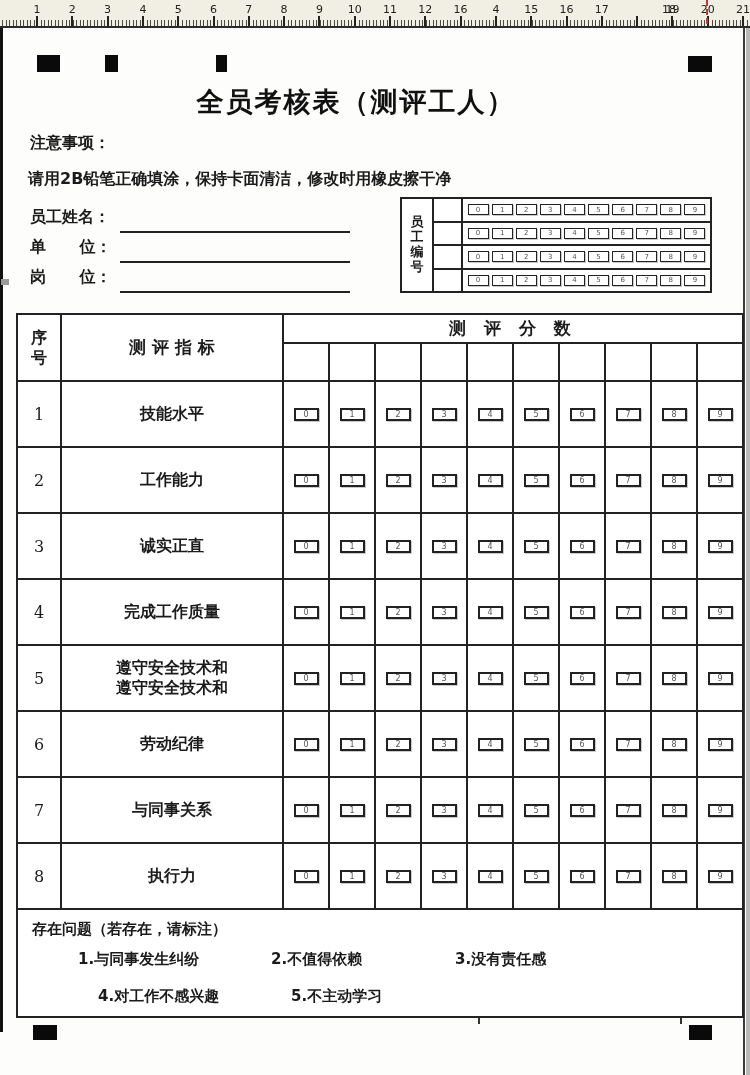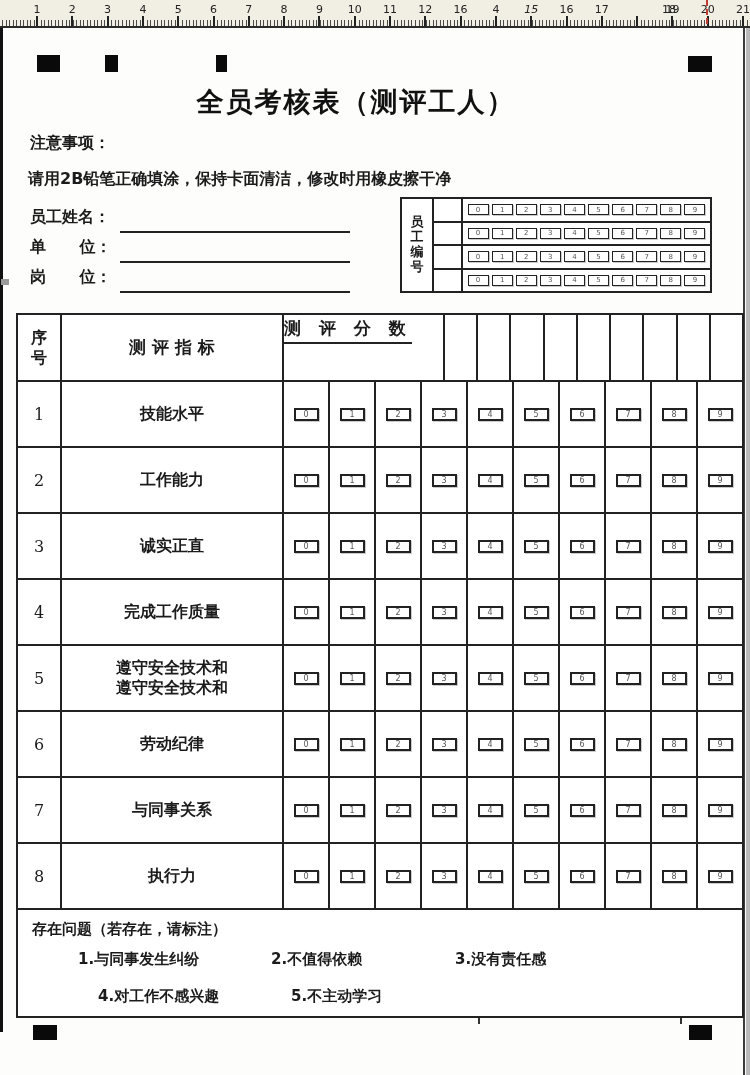--- a/index.html
+++ b/index.html
@@ -61,21 +61,21 @@
   .score-bubble { width:25px; height:13px; font-size:8px; border-width:2px; }
 
   
   .table { position:absolute; left:16px; top:313px; width:728px; height:705px;
            border:2px solid #222; display:flex; flex-direction:column; background:#fff; }
   .thead { height:65px; display:flex; }
   .col-no { width:44px; border-right:2px solid #222; display:flex; align-items:center; justify-content:center; }
   .no-stack { width:1.1em; font-size:16px; font-weight:600; line-height:1.2; text-align:center; word-break:break-all; }
   .col-ind { width:222px; border-right:2px solid #222; display:flex; align-items:center; justify-content:center;
              font-size:17px; font-weight:700; white-space:pre; }
-  .col-score { flex:1; display:flex; flex-direction:row; }
+  .col-score { flex:1; display:flex; flex-direction:column; }
   .score-title { height:29px; border-bottom:2px solid #222; display:flex; align-items:center; justify-content:center;
              font-size:17px; font-weight:700; white-space:pre; letter-spacing:6px; }
   .score-subrow { flex:1; display:flex; }
   .score-cell { flex:1; border-right:2px solid #222; display:flex; align-items:center; justify-content:center; }
   .score-cell:last-child { border-right:none; }
 
   .tbody { flex:1; display:flex; flex-direction:column; }
   .trow { flex:1; display:flex; border-top:2px solid #222; }
   .trow .col-no { font-family:"DejaVu Serif","Liberation Serif",serif; font-size:16px; font-weight:400; }
   .cell-ind { width:222px; border-right:2px solid #222; display:flex; flex-direction:column;
@@ -119,21 +119,21 @@
       <span class="ruler-num" style="left: 354.7px;">10</span>
       <i class="ruler-tick-major" style="left: 354.7px;"></i>
       <span class="ruler-num" style="left: 390px;">11</span>
       <i class="ruler-tick-major" style="left: 390px;"></i>
       <span class="ruler-num" style="left: 425.3px;">12</span>
       <i class="ruler-tick-major" style="left: 425.3px;"></i>
       <span class="ruler-num" style="left: 460.6px;">16</span>
       <i class="ruler-tick-major" style="left: 460.6px;"></i>
       <span class="ruler-num" style="left: 495.9px;">4</span>
       <i class="ruler-tick-major" style="left: 495.9px;"></i>
-      <span class="ruler-num" style="left: 531.2px; font-style: italic;">15</span>
+      <span class="ruler-num" style="left: 531.2px;">15</span>
       <i class="ruler-tick-major" style="left: 531.2px;"></i>
       <span class="ruler-num" style="left: 566.5px;">16</span>
       <i class="ruler-tick-major" style="left: 566.5px;"></i>
       <span class="ruler-num" style="left: 601.8px;">17</span>
       <i class="ruler-tick-major" style="left: 601.8px;"></i>
       <span class="ruler-num" style="left: 669px;">18</span>
       <i class="ruler-tick-major" style="left: 637.1px;"></i>
       <span class="ruler-num" style="left: 672.4px;">19</span>
       <i class="ruler-tick-major" style="left: 672.4px;"></i>
       <span class="ruler-num" style="left: 707.7px;">20</span>

